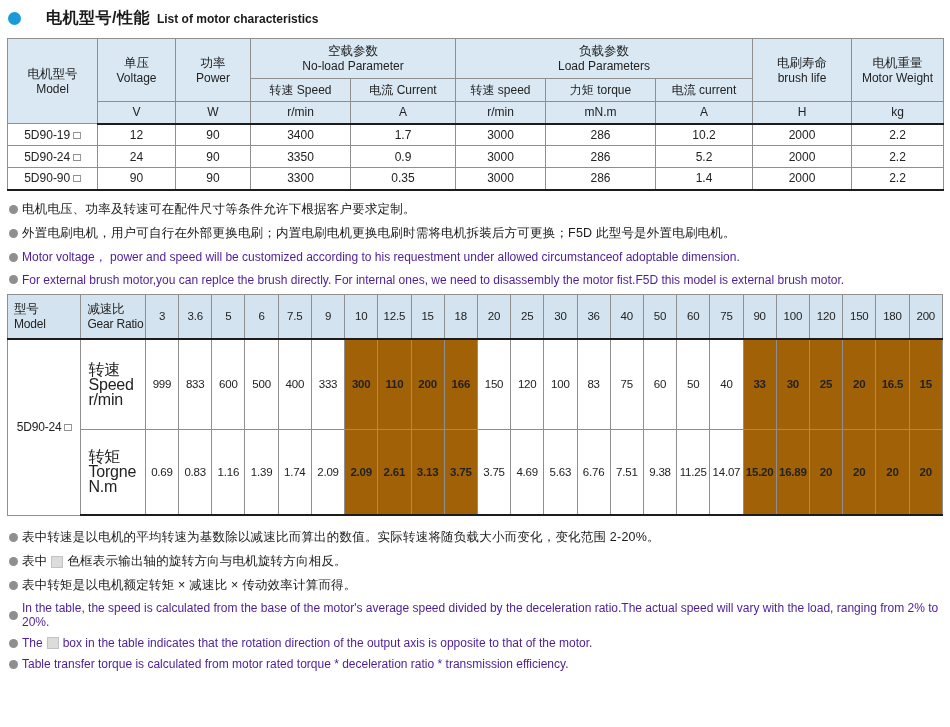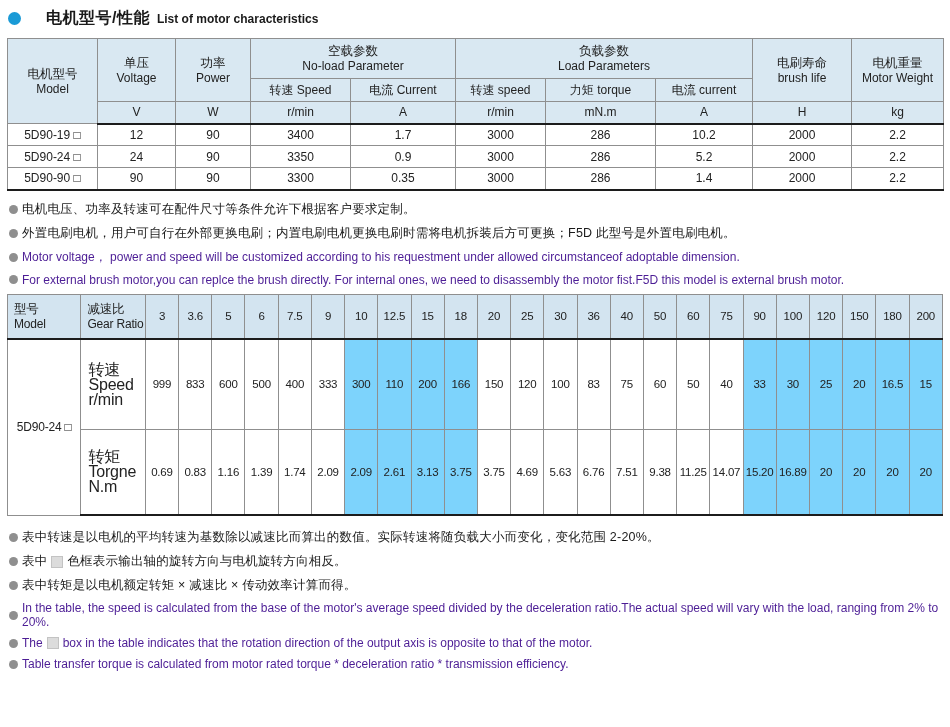--- a/index.html
+++ b/index.html
@@ -49,21 +49,21 @@
   .note .swatch { display:inline-block; width:12px; height:12px; background:#dcdcdc; border:1px solid #c3c3c3; margin:0 4px; flex:0 0 auto; }
 
   
   .sec2-title { margin-top:34px; }
   .t2 { border-top:1px solid #777; }
   .t2 tr.h2row td { height:45px; background:#d3e4f0; border-bottom:2px solid #1c1c1c; }
   .t2 tr.h2row td.lh { text-align:left; padding-left:6px; }
   .t2 tr.srow td { height:90px; }
   .t2 tr.trow td { height:86px; border-bottom:2px solid #1c1c1c; }
   .t2 td { font-size:11.5px; letter-spacing:-0.2px; padding:0; }
-  .t2 td.sh { background:#7dd3fc; }
+  .t2 td.sh { background:#a16207;font-weight:bold; }
   .t2 td.labelcell { text-align:left; padding-left:7px; }
   .t2 td.labelcell div { line-height:15px; font-size:16px; }
   .t2 td.modelcell { font-size:12px; }
 </style>
 </head>
 <body>
 
 <div class="page">
 
   <div class="sec-title">

